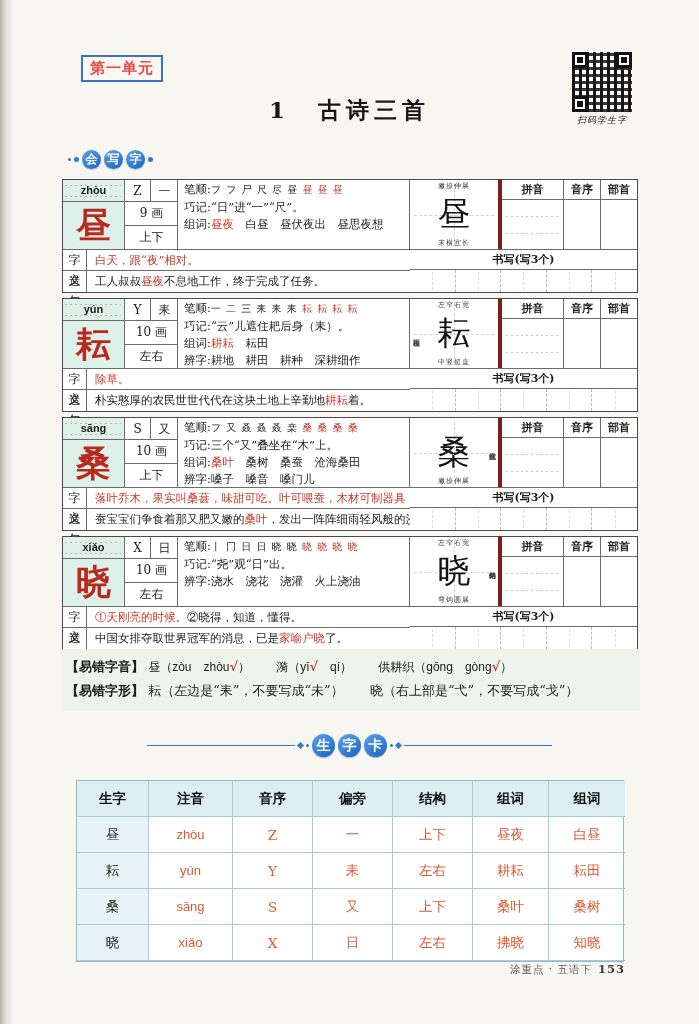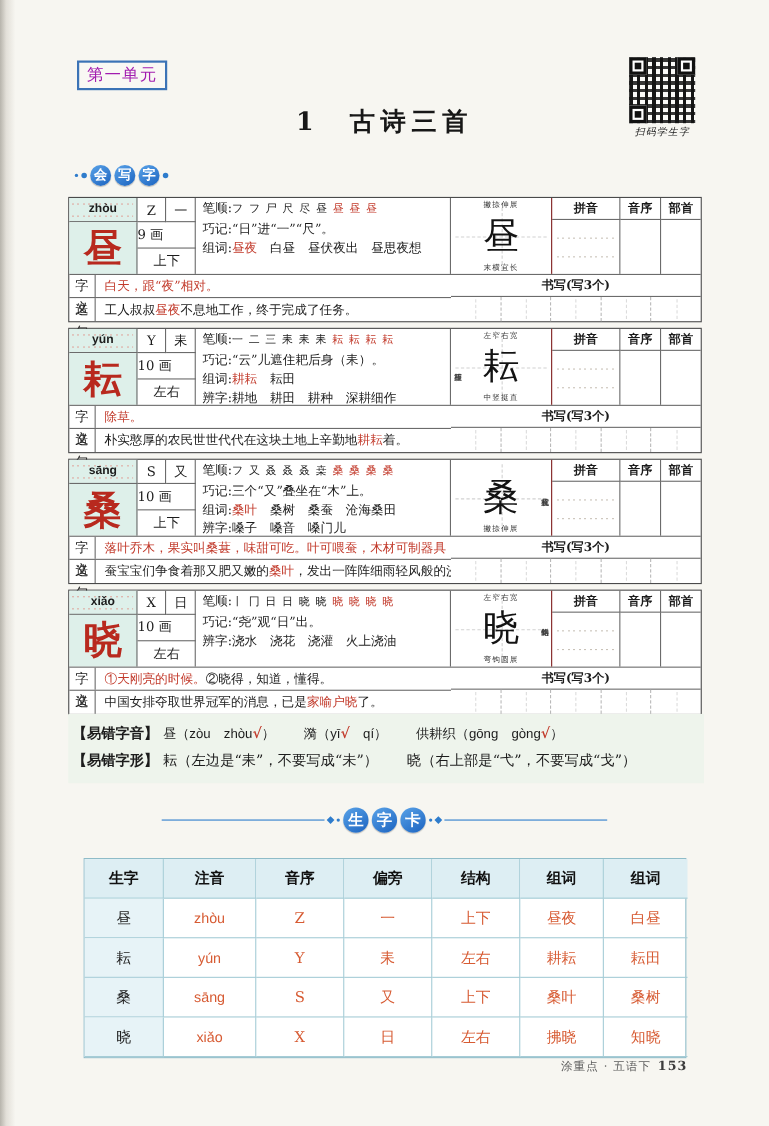--- a/index.html
+++ b/index.html
@@ -2,22 +2,22 @@
 <html><head>
 <meta charset="utf-8">
 <style>
   * { margin:0; padding:0; box-sizing:border-box; }
   body { background:#e8e6e0; font-family:"DejaVu Serif", serif; }
   .page { position:relative; width:699px; height:1024px; background:#f7f6f1; overflow:hidden; margin:0 auto; color:#1c1c1c; }
   .scan-edge { position:absolute; left:0; top:0; bottom:0; width:14px;
     background:linear-gradient(to right,#b7b4ac,#e2dfd8 40%,#f7f6f1); }
 
   
-  .unit-badge { position:absolute; left:70px; top:55px; border:2px solid #3b73b6; color:#a21caf;
-    font-weight:normal; font-size:15px; padding:2px 7px; background:#f9f8f4; letter-spacing:1px; }
+  .unit-badge { position:absolute; left:81px; top:55px; border:2px solid #3b73b6; color:#ef4444;
+    font-weight:bold; font-size:15px; padding:2px 7px; background:#f9f8f4; letter-spacing:1px; }
   .title { position:absolute; left:0; top:95px; width:100%; text-align:center;
     font-size:23px; font-weight:bold; letter-spacing:5px; color:#171717; }
   .qr-wrap { position:absolute; right:66px; top:52px; width:62px; text-align:center; }
   .qr { position:relative; width:60px; height:60px; margin:0 auto; background:
       repeating-linear-gradient(0deg, rgba(20,20,20,.85) 0 3px, transparent 3px 7px),
       repeating-linear-gradient(90deg, #161616 0 3px, #fafaf8 3px 7px); }
   .fp { position:absolute; width:16px; height:16px; border:3px solid #111; background:#fff; }
   .fp::after { content:''; position:absolute; inset:2px; background:#111; }
   .fp.tl { left:0; top:0; } .fp.tr { right:0; top:0; } .fp.bl { left:0; bottom:0; }
   .qr-cap { font-size:9px; font-style:italic; margin-top:2px; color:#222; letter-spacing:1px; }
@@ -43,30 +43,30 @@
   .b-left { display:grid; grid-template-columns:62px 26px 27px; grid-template-rows:22px 23.5px 23.5px;
     border-right:1px solid #6b6b6b; }
   .pinyin-cell { background:#def0ea; border-right:1px solid #6b6b6b; border-bottom:1px solid #6b6b6b;
     font-family:"Liberation Sans",sans-serif; font-weight:bold; font-size:11px; text-align:center; line-height:21px;
     background-image:repeating-linear-gradient(90deg,#dfa9a0 0 2px,transparent 2px 5px),repeating-linear-gradient(90deg,#dfa9a0 0 2px,transparent 2px 5px);
     background-size:92% 1px,92% 1px; background-position:center 5px,center 16px; background-repeat:no-repeat; background-color:#def0ea; }
   .yx-cell { border-right:1px solid #6b6b6b; border-bottom:1px solid #6b6b6b; text-align:center; line-height:22px; font-size:12px; }
   .bs-cell { border-bottom:1px solid #6b6b6b; text-align:center; line-height:22px; font-size:12px; }
   .bigchar { grid-row:2/4; grid-column:1; background:#def0ea; border-right:1px solid #6b6b6b;
     display:flex; align-items:center; justify-content:center; font-size:35px; font-weight:bold; color:#b8291e; }
-  .stroke-cell { grid-column:2/4; border-bottom:1px solid #6b6b6b; text-align:left; line-height:23px; font-size:12px; }
+  .stroke-cell { grid-column:2/4; border-bottom:1px solid #6b6b6b; text-align:center; line-height:23px; font-size:12px; }
   .struct-cell { grid-column:2/4; text-align:center; line-height:23px; font-size:12px; }
 
   .b-mid { border-right:1px solid #6b6b6b; padding:1px 6px 0; line-height:16.9px; overflow:hidden; white-space:nowrap; }
   .lab { color:#1c1c1c; }
   .glyphs { font-size:10px; letter-spacing:1px; }
 
   .b-right { grid-row:1/4; grid-column:3; display:grid; grid-template-columns:92px 62px 37px 36px;
     grid-template-rows:20px 49px 21px 22px; }
-  .calli { grid-row:1/3; grid-column:1; position:relative; border-right:1px solid #7f1d1d;
+  .calli { grid-row:1/3; grid-column:1; position:relative; border-right:4px solid #7f1d1d;
     display:flex; align-items:center; justify-content:center; }
   .calli::before { content:''; position:absolute; left:4px; right:4px; top:50%; border-top:1px dashed #d2d2d2; }
   .calli::after { content:''; position:absolute; top:4px; bottom:4px; left:50%; border-left:1px dashed #d2d2d2; }
   .calli-char { position:relative; z-index:1; font-size:33px; color:#131313; }
   .anno { position:absolute; font-size:7px; color:#3a3a3a; letter-spacing:1px; z-index:2; }
   .anno-top { top:1px; left:0; width:100%; text-align:center; }
   .anno-bottom { bottom:1px; left:0; width:100%; text-align:center; }
   .anno-left { left:1px; top:50%; transform:translateY(-55%); writing-mode:vertical-rl; letter-spacing:0; }
   .anno-right { right:1px; top:42%; transform:translateY(-50%); writing-mode:vertical-rl; letter-spacing:0; }
   .rp-h { font-weight:bold; font-size:11px; text-align:center; line-height:19px; border-bottom:1px solid #6b6b6b; }

